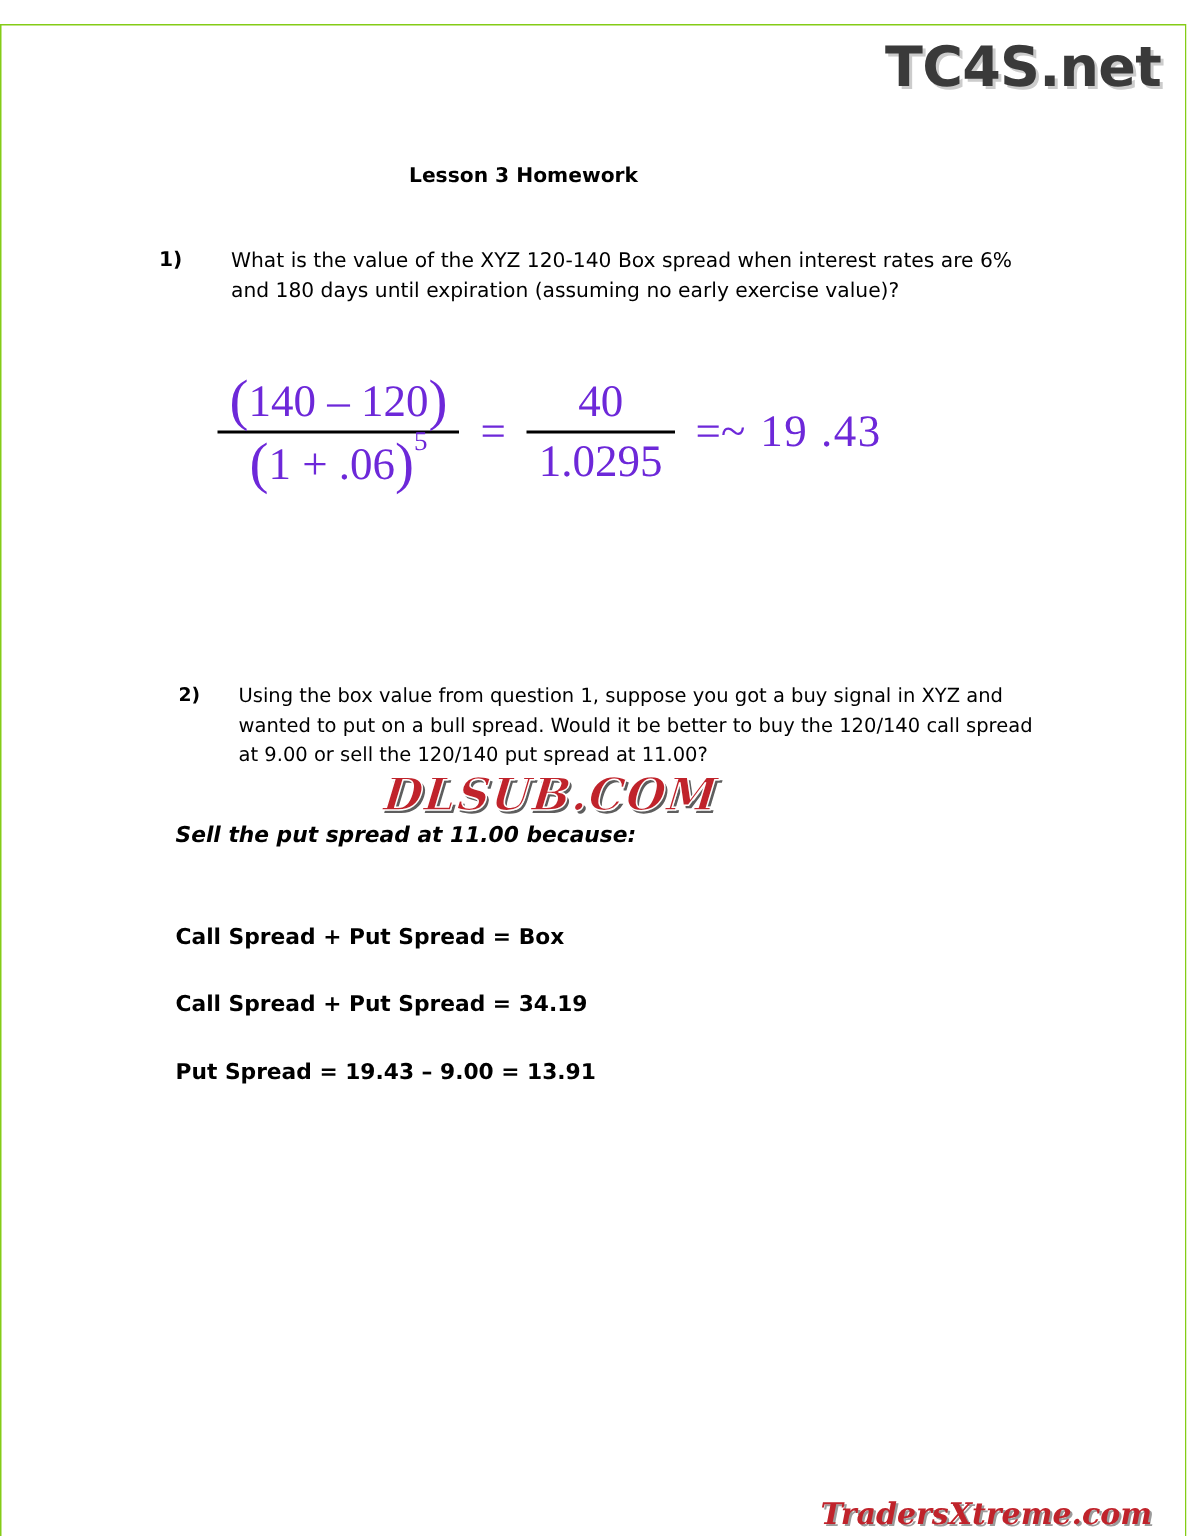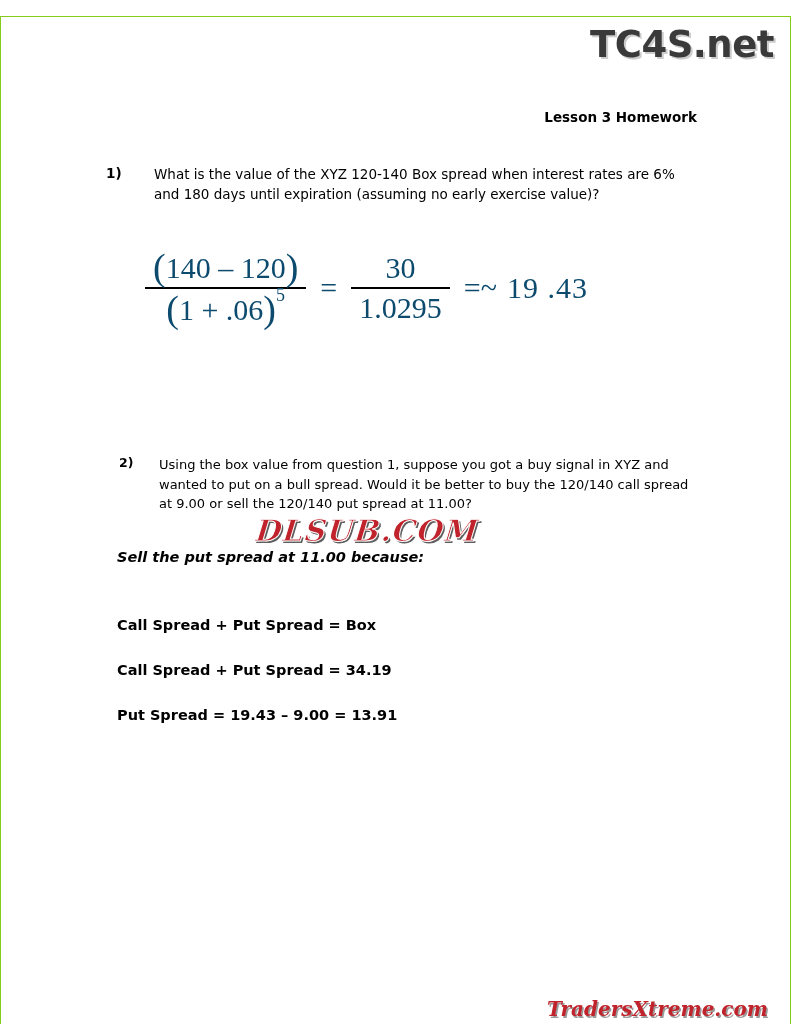--- a/index.html
+++ b/index.html
@@ -39,21 +39,21 @@
     text-shadow: 2px 2px 0 #cccccc;
     white-space: nowrap;
   }
 
   
   .doc-title {
     position: absolute;
     left: 0;
     top: 92px;
     width: 696px;
-    text-align: right;
+    text-align: center;
     font-size: 13.5px;
     font-weight: bold;
     font-family: "DejaVu Sans", sans-serif;
   }
 
   
   .q1 {
     position: absolute;
     left: 105px;
     top: 148px;
@@ -86,21 +86,21 @@
 
   
   .equation {
     position: absolute;
     left: 140px;
     top: 232px;
     font-family: "Liberation Serif", serif;
     display: flex;
     align-items: center;
     font-size: 30px;
-    color: #0c4a6e;
+    color: #6d28d9;
   }
   .frac {
     display: inline-flex;
     flex-direction: column;
     align-items: center;
     margin: 0 4px;
   }
   .frac .num {
     padding: 0 8px 2px 8px;
     white-space: nowrap;
@@ -206,21 +206,21 @@
       </div>
       <div class="bar"></div>
       <div class="den">
         <span class="paren-big">(</span><span>1 + .06</span><span class="paren-big">)</span><span class="exp">5</span>
       </div>
     </div>
 
     <div class="eqsign">=</div>
 
     <div class="frac">
-      <div class="num">30</div>
+      <div class="num">40</div>
       <div class="bar"></div>
       <div class="den">1.0295</div>
     </div>
 
     <div class="eqsign">=~</div>
     <div class="result">19 .43</div>
   </div>
 
   <div class="q2">
     <div class="q-row">

